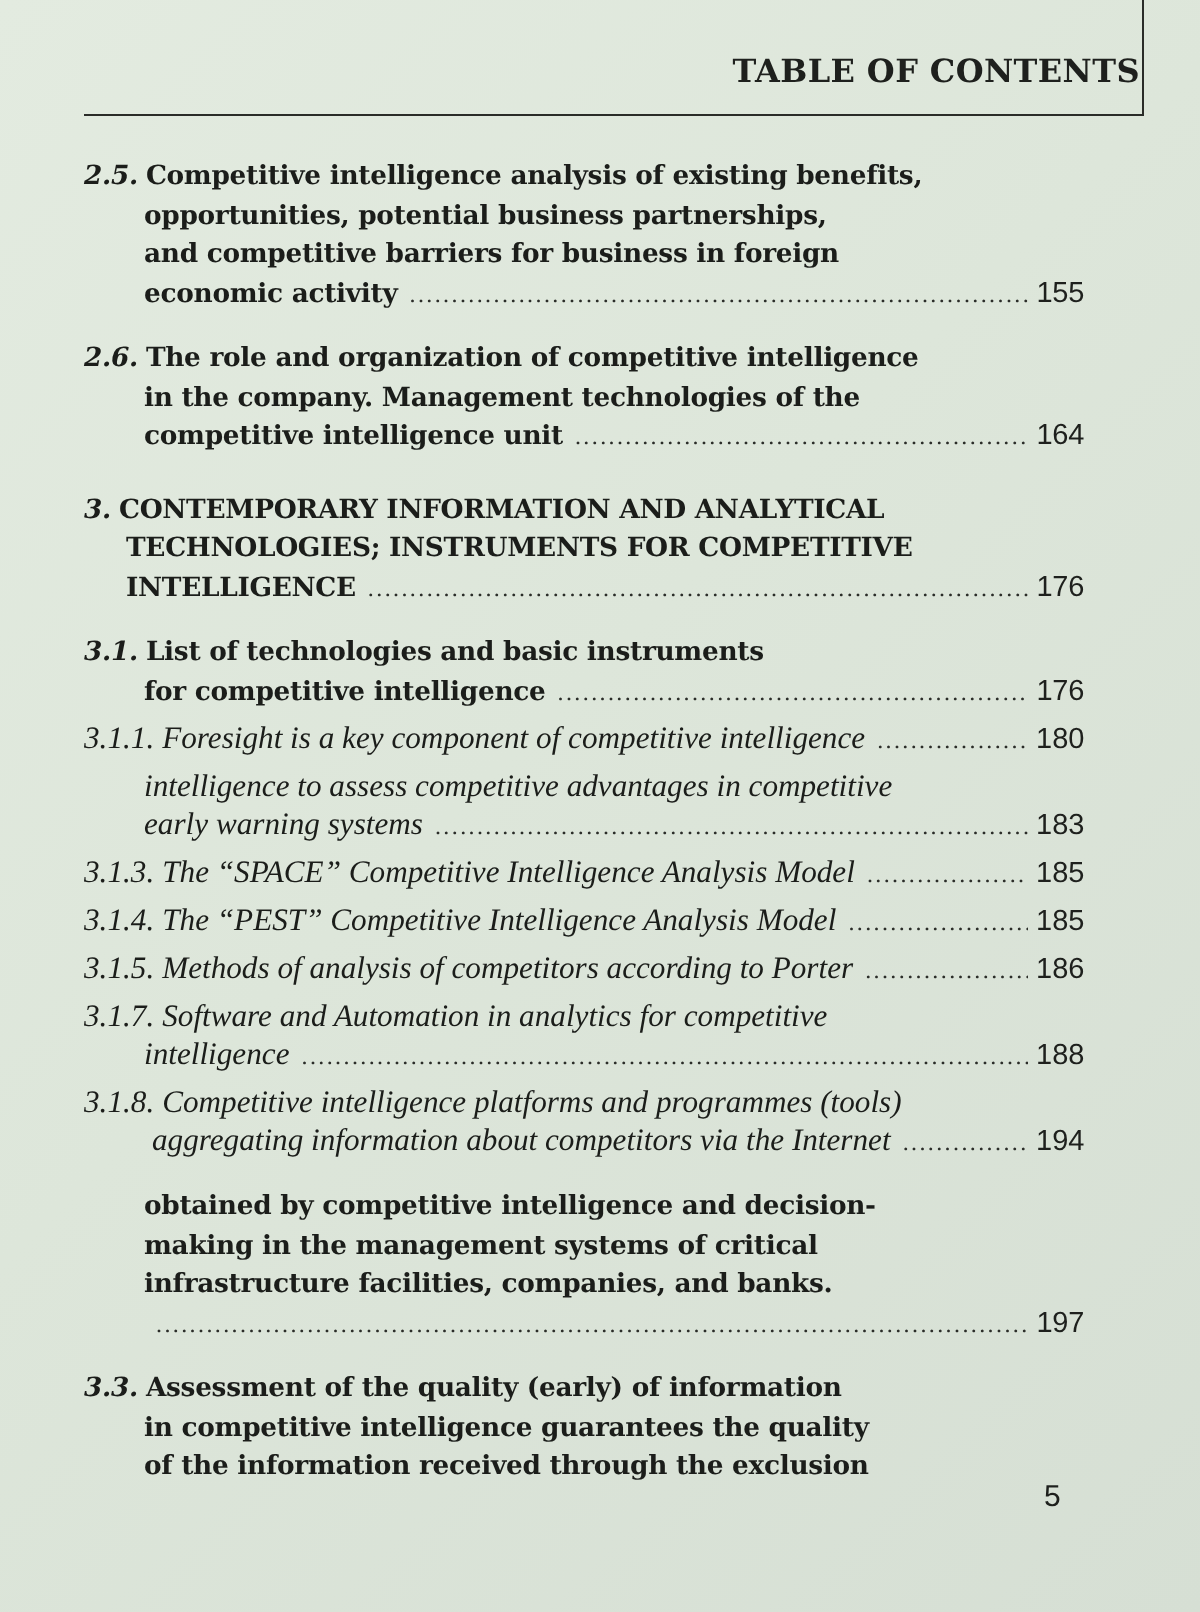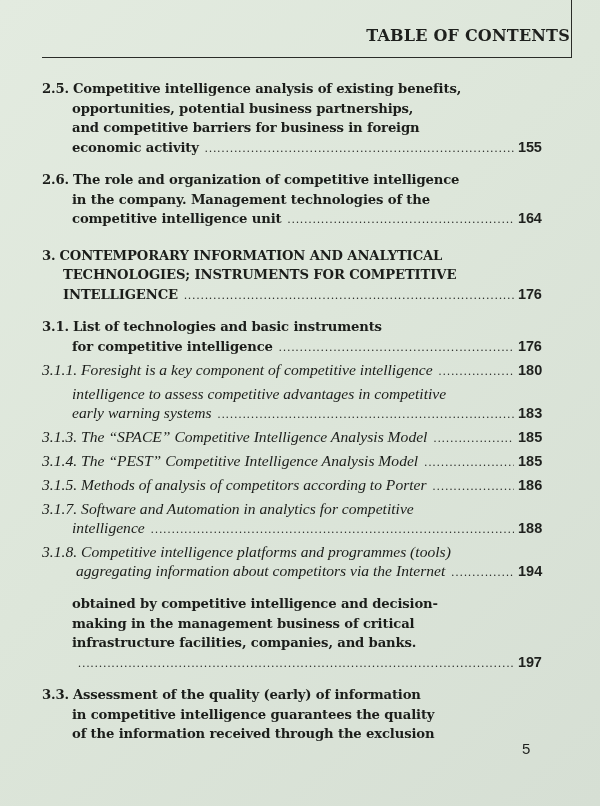--- a/index.html
+++ b/index.html
@@ -69,41 +69,42 @@
       font-style: italic;
       font-size: 15.6px;
       letter-spacing: 0;
       height: 19px;
       line-height: 19px;
     }
     .ital .line.cont { padding-left: 30px; }
     .bold .line.cont { padding-left: 30px; }
     .ital .line.cont2 { padding-left: 34px; }
     .chapter .line.cont { padding-left: 21px; }
-    .num { margin-right: 4px; }
+    .num { margin-right: 4px; font-style: italic; }
     .dots {
       flex: 1 1 auto;
       overflow: hidden;
       margin: 0 4px 0 6px;
       font-family: "Liberation Serif", serif;
       font-style: normal;
       font-weight: normal;
       font-size: 12px;
       letter-spacing: 1.2px;
       color: #2a2c28;
     }
     .dots::before {
       content: "................................................................................................................................................";
     }
     .page-ref {
       font-family: "Liberation Sans", sans-serif;
       font-style: normal;
-      font-weight: bold;
+      font-weight: normal;
       font-size: 14.5px;
       min-width: 24px;
+      text-align: right;
       color: #1e201d;
     }
     .folio {
       position: absolute;
       left: 522px;
       top: 740px;
       font-family: "Liberation Sans", sans-serif;
       font-size: 15px;
       color: #1e201d;
     }
@@ -247,21 +248,21 @@
           <span class="dots"></span>
           <span class="page-ref">194</span>
         </div>
     </div>
 
     <div class="entry bold gap-lg">
       <div class="line cont">
           <span>obtained by competitive intelligence and decision-</span>
         </div>
       <div class="line cont">
-          <span>making in the management business of critical</span>
+          <span>making in the management systems of critical</span>
         </div>
       <div class="line cont">
           <span>infrastructure facilities, companies, and banks.</span>
         </div>
       <div class="line cont">
           <span class="dots"></span>
           <span class="page-ref">197</span>
         </div>
     </div>
 

